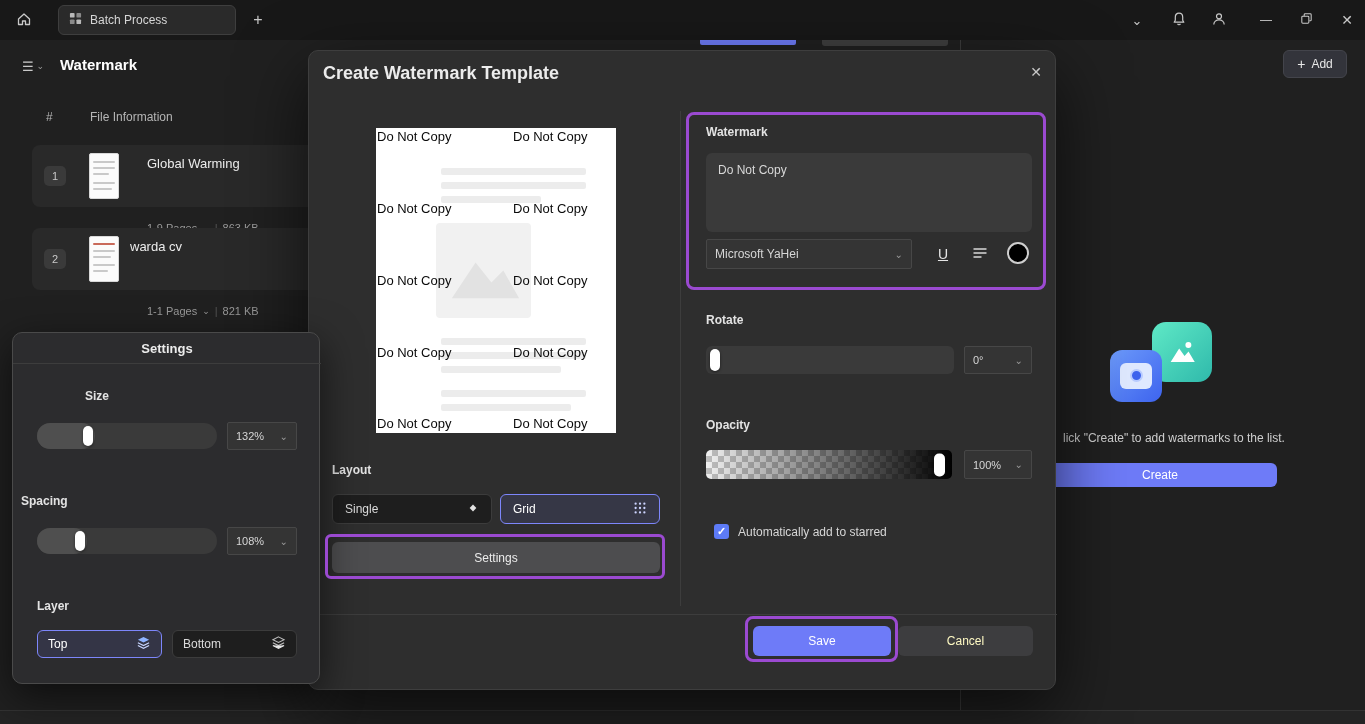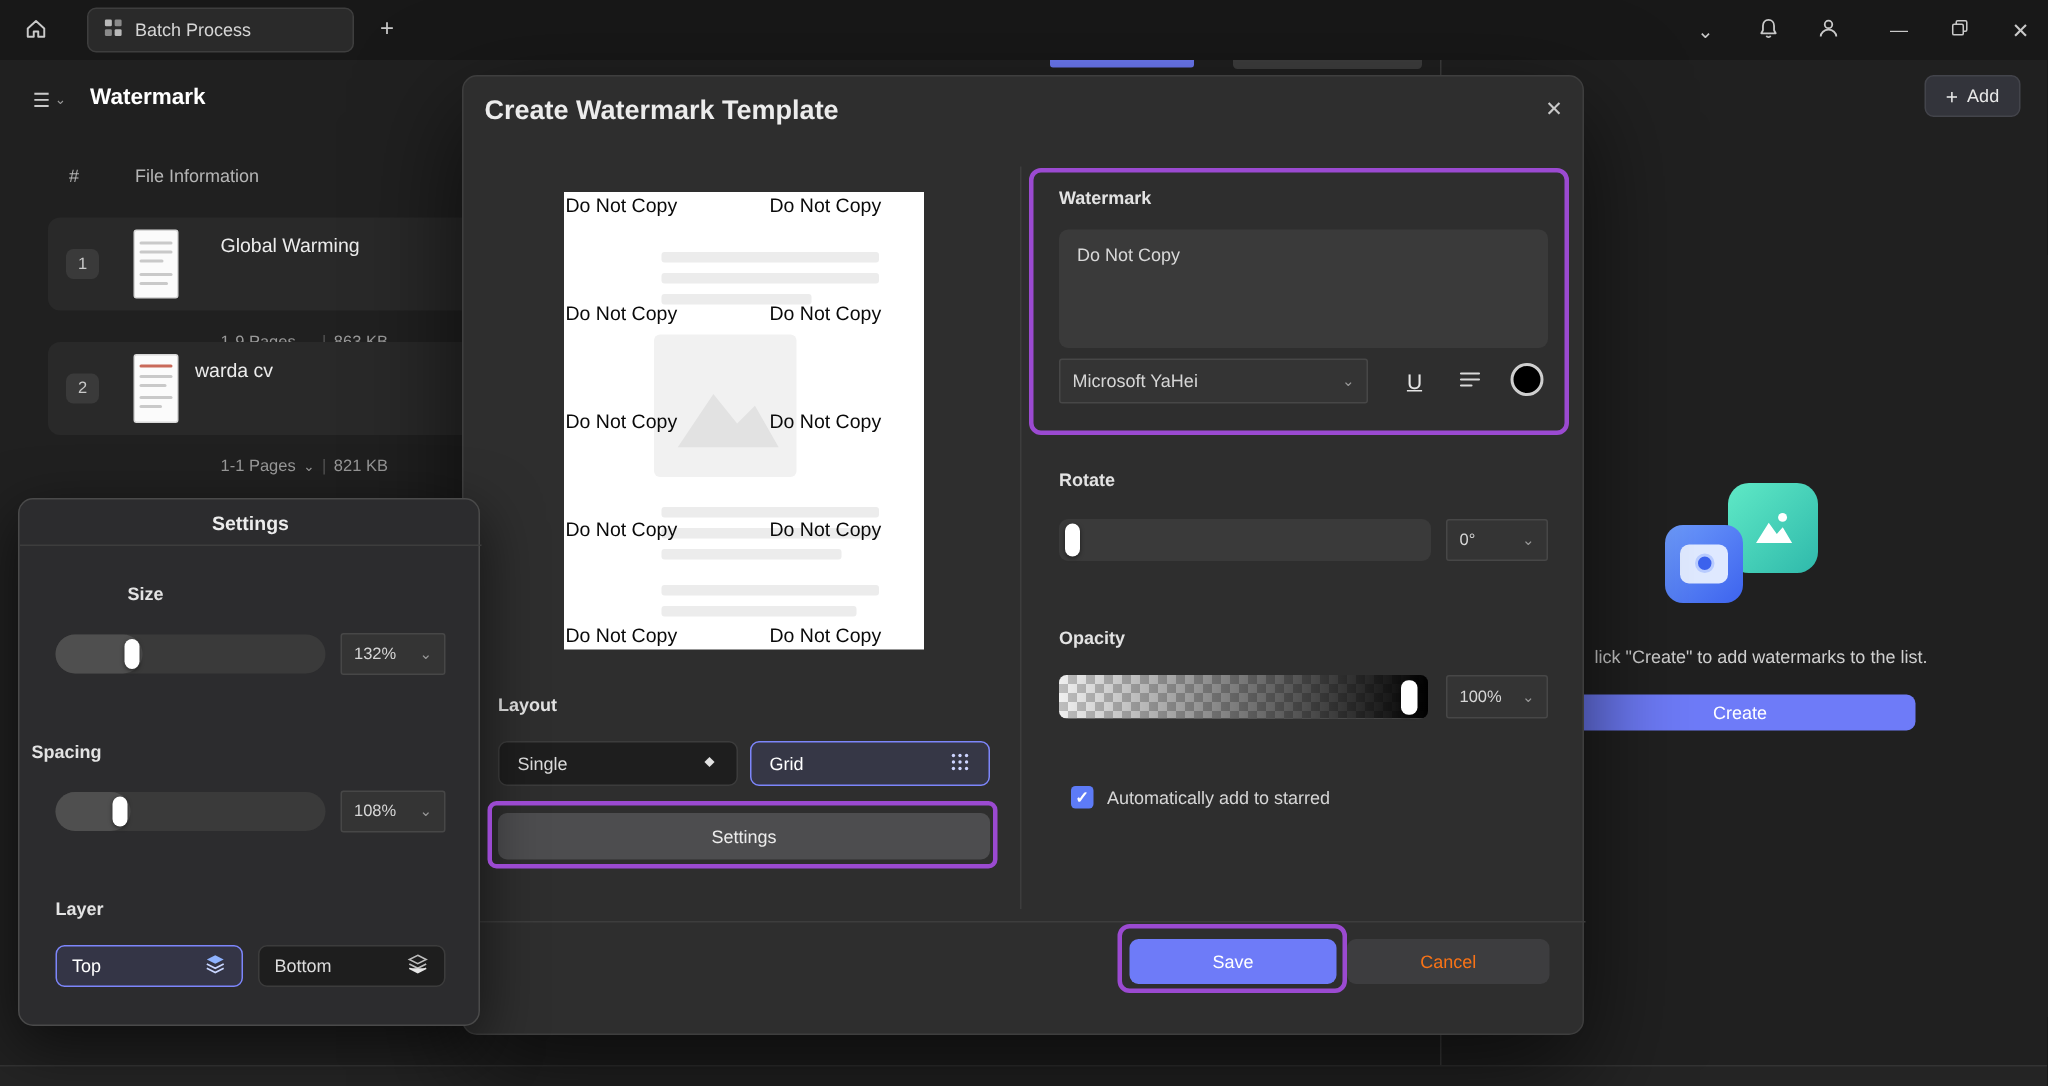--- a/index.html
+++ b/index.html
@@ -34,21 +34,21 @@
   .dropdown .chev { color:#9a9a9a; font-size:10px; }
   .slider { background:#3a3a3a; border-radius:13px; position:absolute; }
   .slider .fill { position:absolute; left:0; top:0; bottom:0; background:#4f4f4f; border-radius:13px; }
   .slider .handle { position:absolute; width:10px; height:20px; background:#fff; border-radius:5px;
                     top:50%; transform:translateY(-50%); box-shadow:0 1px 3px rgba(0,0,0,.5); }
   .btn { display:flex; align-items:center; justify-content:center; border-radius:6px; font-size:12px; cursor:default; }
   .btn-dark   { background:#1e1e1e; border:1px solid #3c3c3c; color:#dcdcdc; }
   .btn-sel    { background:rgba(113,127,250,.12); border:1.5px solid #7d86fb; color:#fff; }
   .btn-gray   { background:#4d4d4f; color:#ececec; }
   .btn-accent { background:#6e7bf8; color:#fff; }
-  .btn-plain  { background:#3d3d3f; color:#f97316; }
+  .btn-plain  { background:#3d3d3f; color:#fef9c3; }
   
   .modal { background:#2e2e2e; border:1px solid #3e3e3e; border-radius:10px;
            box-shadow:0 24px 70px rgba(0,0,0,.65); z-index:20; }
   .popup { background:#2c2c2e; border:1px solid #4a4a4a; border-radius:10px;
            box-shadow:0 12px 40px rgba(0,0,0,.6); z-index:30; }
   .annotation { border:3px solid #9b4ad1; border-radius:8px; z-index:40; pointer-events:none; }
   .preview { background:#fff; }
   .wm-text { position:absolute; color:#0a0a0a; font-size:13px; white-space:nowrap; }
   .doc-line { position:absolute; background:#ececec; border-radius:2px; height:7px; }
   .textarea { background:#3a3a3a; border:none; border-radius:6px; color:#d8d8d8; font-size:12px;

